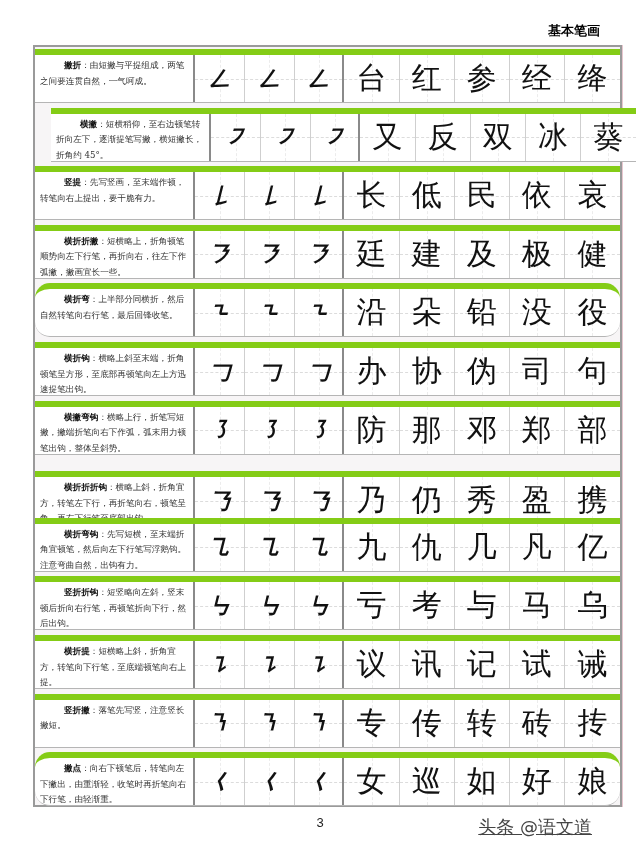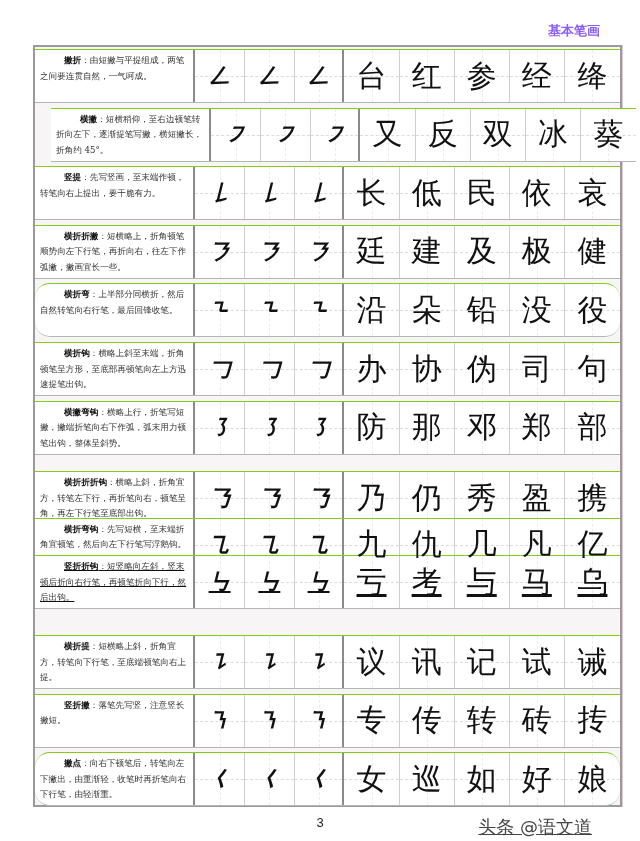--- a/index.html
+++ b/index.html
@@ -5,31 +5,31 @@
   * { box-sizing: border-box; margin: 0; padding: 0; }
   html, body { width: 640px; height: 841px; background: #ffffff; overflow: hidden; }
   body { position: relative; font-family: "DejaVu Serif", serif; color: #111; }
 
   .page-title {
     position: absolute; left: 40px; top: 17px;
     font-family: "DejaVu Sans", sans-serif; font-weight: bold; font-size: 17px; letter-spacing: 1px; color: #111; margin-top: 40px;
   }
   .section-title {
     position: absolute; right: 40px; top: 22px;
-    font-family: "DejaVu Serif", serif; font-weight: bold; font-size: 13px; color: #8b5cf6;
+    font-family: "DejaVu Serif", serif; font-weight: bold; font-size: 13px; color: #000000;
   }
 
   .table {
     position: absolute; left: 33px; top: 45px; width: 589px; height: 762px;
     border: 2px solid #9a9a9a; background: #f7f5f6;
     box-shadow: 1px 0 0 #e8c6cf;
   }
   .row {
     position: absolute; left: 0; width: 585px; height: 54px;
-    background: #fff; border-top: 1px solid #84cc16; border-bottom: 1px solid #b5b5b5;
+    background: #fff; border-top: 6px solid #84cc16; border-bottom: 1px solid #b5b5b5;
     display: flex;
   }
   .desc {
     width: 161px; height: 100%; padding: 3px 4px 0 5px;
     font-size: 8.6px; line-height: 15.5px; color: #333; border-right: 2px solid #8a8a8a;
     overflow: hidden; text-indent: 24px;
   }
   .desc b { color: #111; font-weight: bold; }
   .cell {
     height: 100%; position: relative; display: flex; align-items: center; justify-content: center;
@@ -304,21 +304,21 @@
       <div class="cell char">
         <span class="glyph">几</span>
       </div>
       <div class="cell char">
         <span class="glyph">凡</span>
       </div>
       <div class="cell char">
         <span class="glyph">亿</span>
       </div>
     </div>
-    <div class="row" style="top: 508px; text-decoration: underline;">
+    <div class="row" style="top: 529px;">
       <div class="desc"><b>竖折折钩</b><span>：短竖略向左斜，竖末顿后折向右行笔，再顿笔折向下行，然后出钩。</span></div>
       <div class="cell stroke">
         <span class="glyph">㇉</span>
       </div>
       <div class="cell stroke">
         <span class="glyph">㇉</span>
       </div>
       <div class="cell stroke last">
         <span class="glyph">㇉</span>
       </div>

